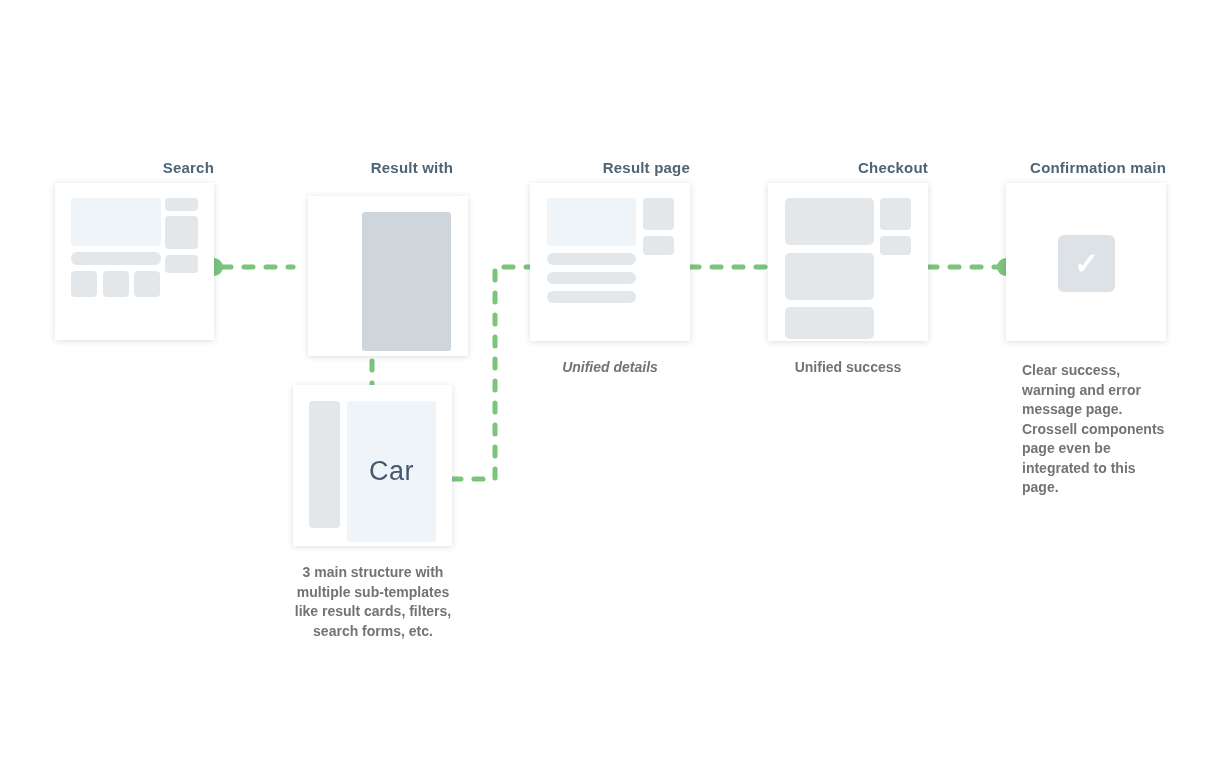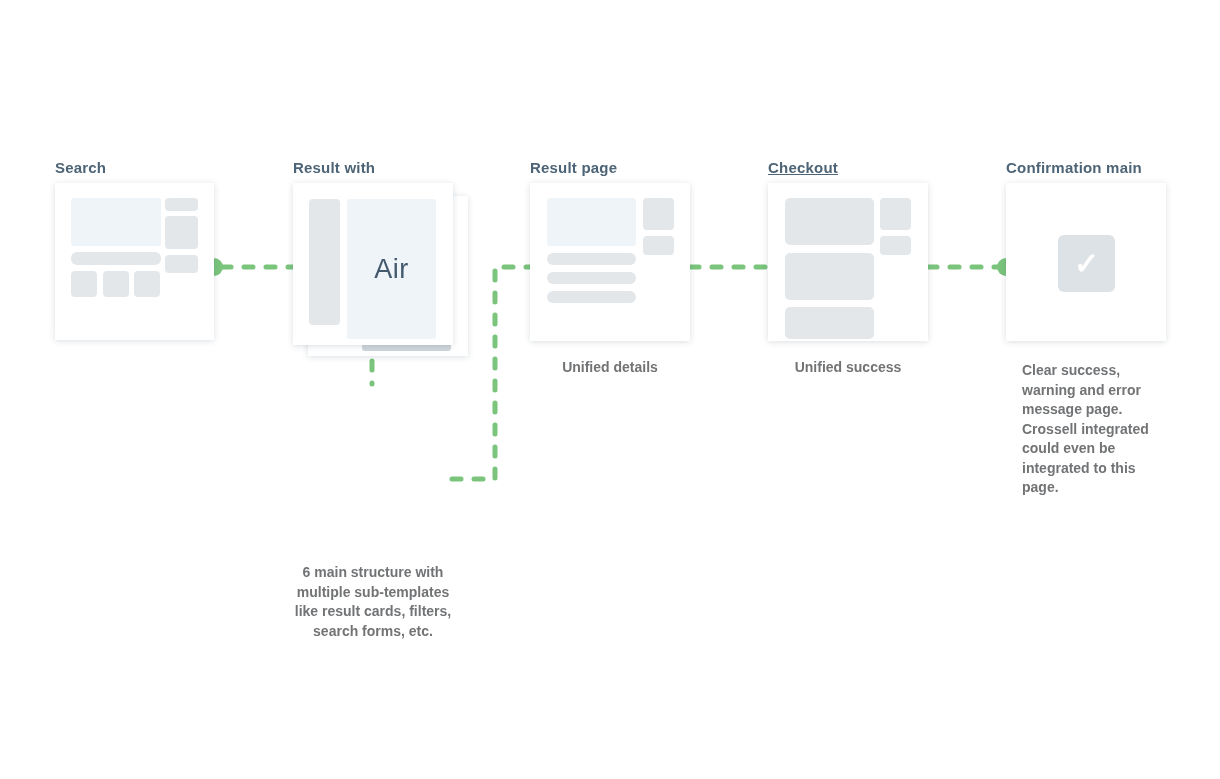--- a/index.html
+++ b/index.html
@@ -10,21 +10,21 @@
   .connectors path.dash {
     fill:none;
     stroke:var(--connector-green,#7ac47c);
     stroke-width:5;
     stroke-dasharray:9 13;
     stroke-linecap:round;
   }
   .connectors path.dot { fill:var(--connector-green,#7ac47c); stroke:none; }
 
   .col-title {
-    position:absolute; top:159px; width:160px; text-align:left;
+    position:absolute; top:159px; width:160px; text-align:right;
     font-size:15px; font-weight:700; color:var(--title-text,#4d6476);
     letter-spacing:0.2px;
   }
 
   .card {
     position:absolute; background:var(--card,#ffffff);
     box-shadow:0 1px 6px rgba(50,70,90,0.18);
   }
   .blk { position:absolute; background:var(--block-gray,#e3e7ea); border-radius:4px; }
   .blk.bar { border-radius:6px; }
@@ -55,21 +55,21 @@
   .note.centered { text-align:center; }
 </style>
 </head>
 <body>
 
 <div class="canvas">
 
   <div class="col-title" style="left:55px;width:159px;">Search</div>
   <div class="col-title" style="left:293px;">Result with</div>
   <div class="col-title" style="left:530px;">Result page</div>
-  <div class="col-title" style="left:768px;text-decoration:underline;">Checkout</div>
+  <div class="col-title" style="left:768px;">Checkout</div>
   <div class="col-title" style="left:1006px;">Confirmation main</div>
 
   <svg class="connectors" width="1220" height="779" viewBox="0 0 1220 779">
     <path class="dot" d="M214 258 a9 9 0 0 1 0 18 z"></path>
     <path class="dash" d="M222 267 H293"></path>
     <path class="dash" d="M372 361 V384"></path>
     <path class="dash" d="M452 479 H495 V267 H530"></path>
     <path class="dash" d="M690 267 H768"></path>
     <path class="dash" d="M928 267 H997"></path>
     <path class="dot" d="M1006 258 a9 9 0 0 0 0 18 z"></path>
@@ -82,27 +82,27 @@
     <div class="blk" style="left:110px;top:72px;width:33px;height:18px;"></div>
     <div class="blk bar" style="left:16px;top:69px;width:90px;height:13px;"></div>
     <div class="blk" style="left:16px;top:88px;width:26px;height:26px;"></div>
     <div class="blk" style="left:48px;top:88px;width:26px;height:26px;"></div>
     <div class="blk" style="left:79px;top:88px;width:26px;height:26px;"></div>
   </div>
 
   <div class="card" style="left:308px;top:196px;width:160px;height:160px;">
     <div class="blk backpanel" style="left:54px;top:16px;width:89px;height:139px;"></div>
   </div>
-  <div class="card" style="left:293px;top:183px;width:160px;height:162px;">
-    <div class="blk" style="left:16px;top:16px;width:31px;height:126px;"></div>
-    <div class="panel-label-wrap" style="left:54px;top:16px;width:89px;height:140px;">
-      <span class="panel-label">Air</span>
+
+  <div class="card" style="left:293px;top:385px;width:159px;height:161px;">
+    <div class="blk" style="left:16px;top:16px;width:31px;height:127px;"></div>
+    <div class="panel-label-wrap" style="left:54px;top:16px;width:89px;height:141px;">
+      <span class="panel-label">Car</span>
     </div>
   </div>
-
 
   <div class="card" style="left:530px;top:183px;width:160px;height:158px;">
     <div class="blk panel" style="left:17px;top:15px;width:89px;height:48px;"></div>
     <div class="blk" style="left:113px;top:15px;width:31px;height:32px;"></div>
     <div class="blk" style="left:113px;top:53px;width:31px;height:19px;"></div>
     <div class="blk bar" style="left:17px;top:70px;width:89px;height:12px;"></div>
     <div class="blk bar" style="left:17px;top:89px;width:89px;height:12px;"></div>
     <div class="blk bar" style="left:17px;top:108px;width:89px;height:12px;"></div>
   </div>
 
@@ -113,19 +113,19 @@
     <div class="blk" style="left:112px;top:15px;width:31px;height:32px;"></div>
     <div class="blk" style="left:112px;top:53px;width:31px;height:19px;"></div>
   </div>
 
   <div class="card" style="left:1006px;top:183px;width:160px;height:158px;">
     <div class="check-square">
       <span class="check-glyph">✓</span>
     </div>
   </div>
 
-  <div class="caption" style="left:530px;">Unified details</div>
+  <div class="caption" style="left:530px;font-style:italic;">Unified details</div>
   <div class="caption" style="left:768px;">Unified success</div>
 
-  <div class="note centered" style="left:291px;top:563px;width:164px;">6 main structure with multiple sub-templates like result cards, filters, search forms, etc.</div>
-  <div class="note" style="left:1022px;top:361px;width:150px;">Clear success, warning and error message page. Crossell integrated could even be integrated to this page.</div>
+  <div class="note centered" style="left:291px;top:563px;width:164px;">3 main structure with multiple sub-templates like result cards, filters, search forms, etc.</div>
+  <div class="note" style="left:1022px;top:361px;width:150px;">Clear success, warning and error message page. Crossell components page even be integrated to this page.</div>
 
 </div>
 
 </body></html>

